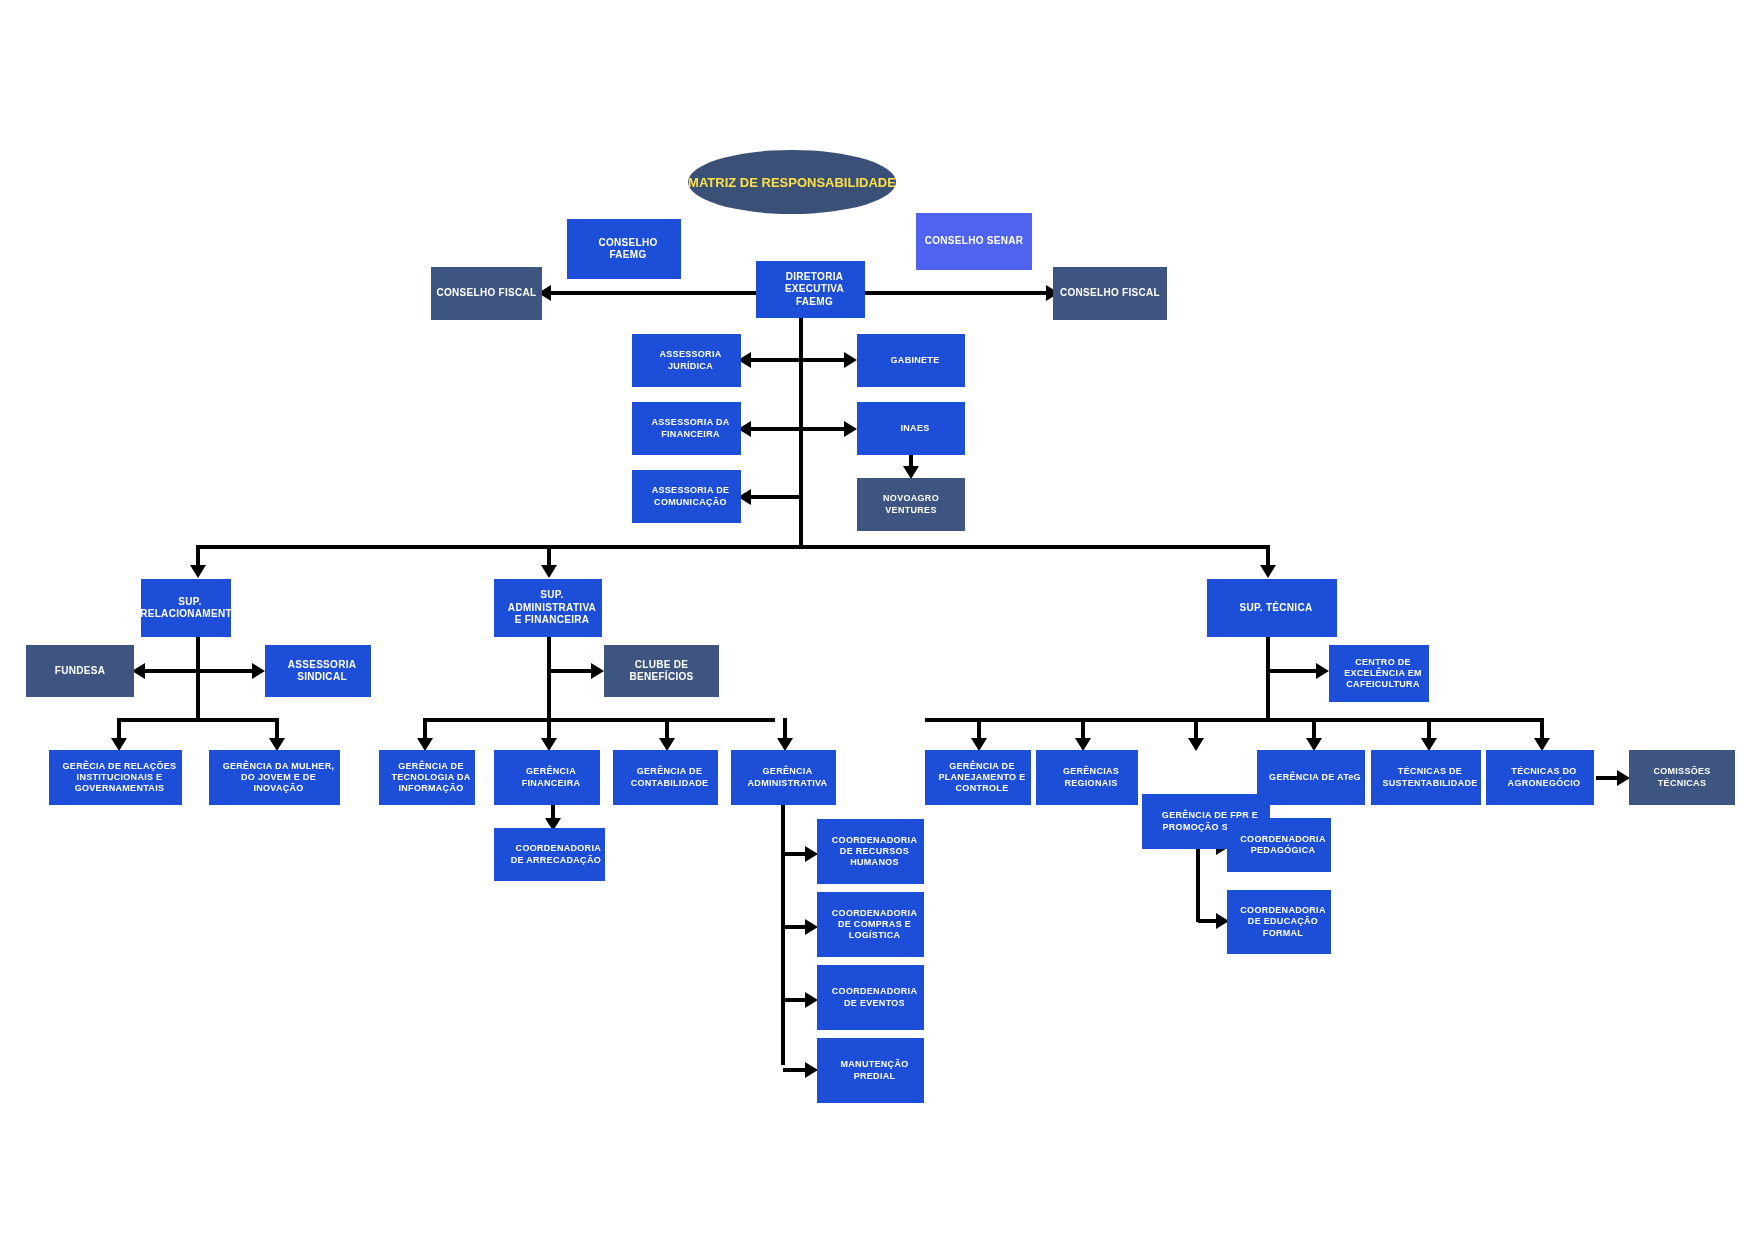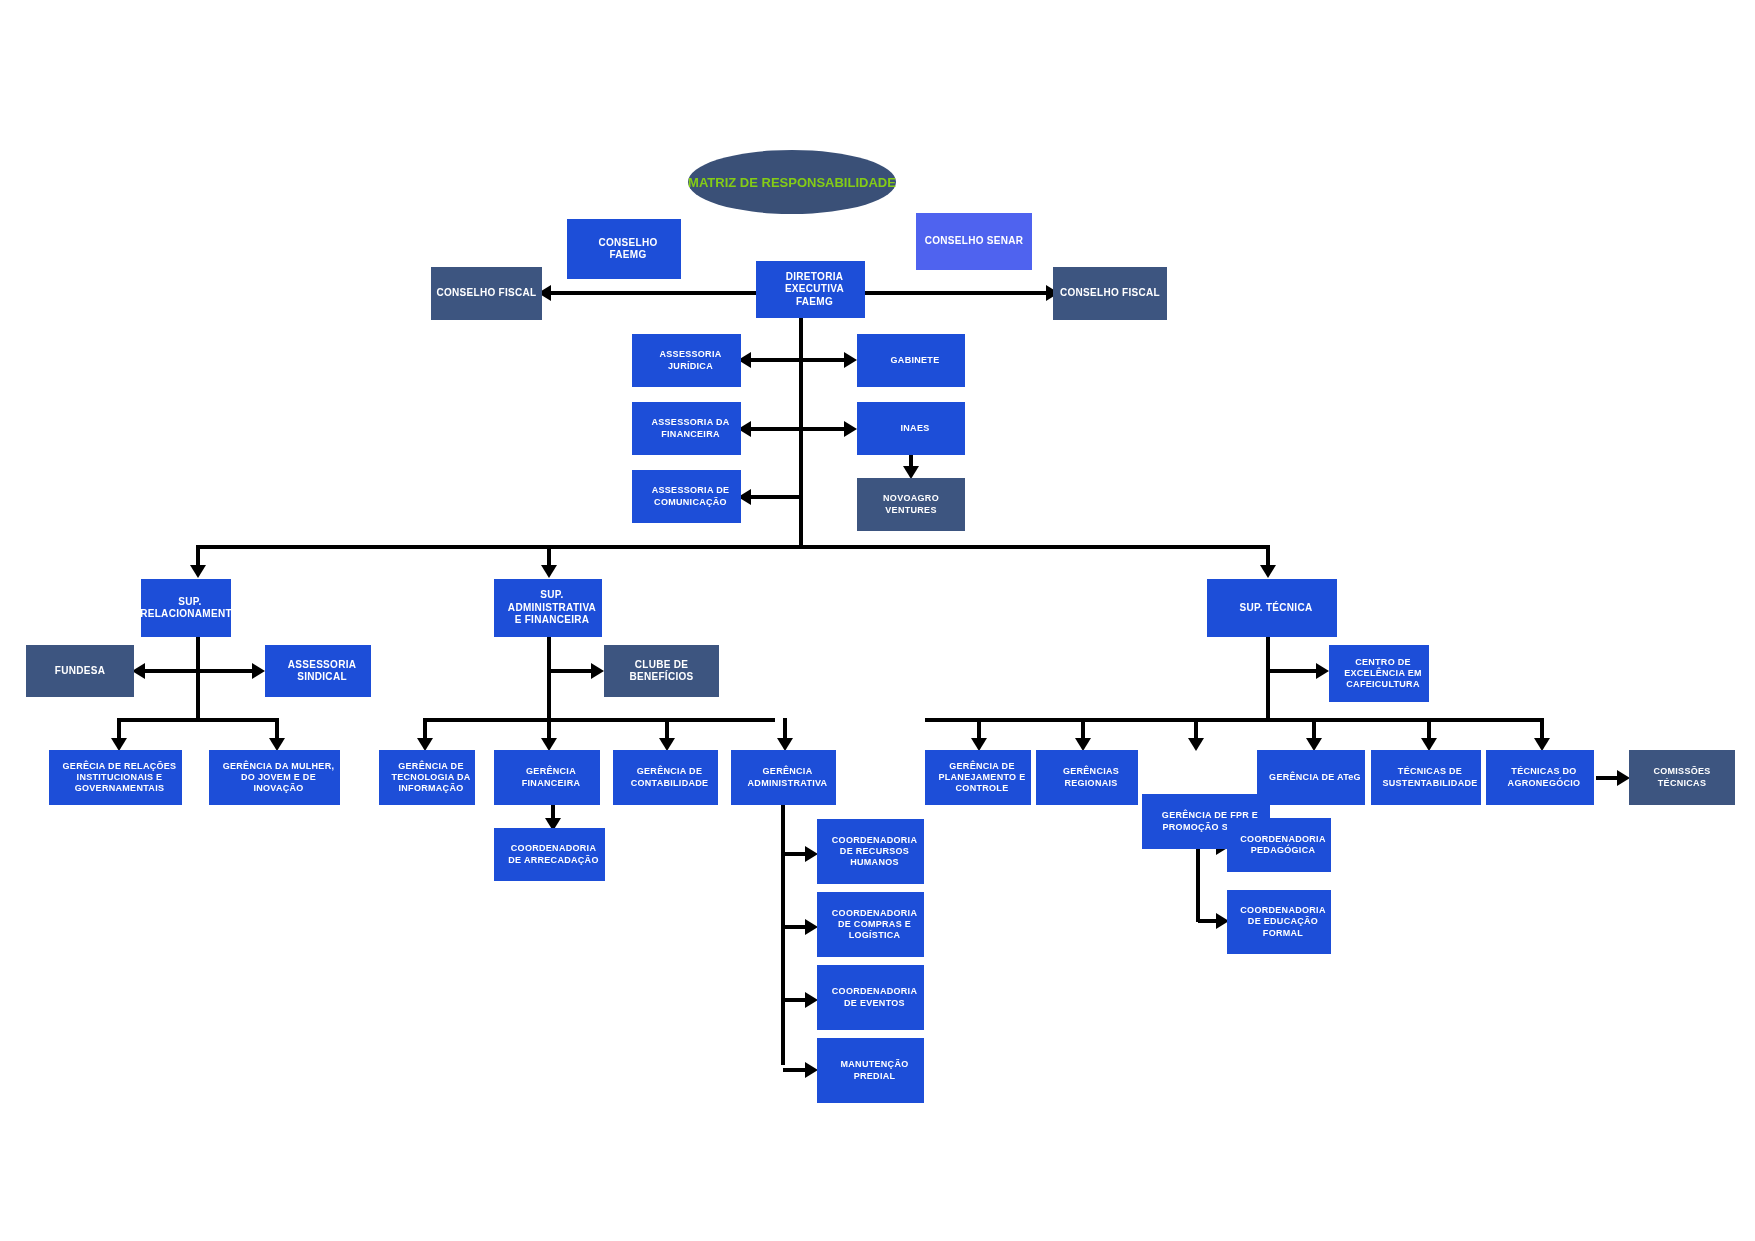--- a/index.html
+++ b/index.html
@@ -31,21 +31,21 @@
     padding: 2px 4px;
     z-index: 3;
   }
   .green  { background: #1d4ed8; padding-left: 12px; }
   .navy   { background: #3d5580; }
   .blue   { background: #4f63ef; }
   .ellipse {
     position: absolute;
     border-radius: 50%;
     background: #3a5077;
-    color: #84cc16;
+    color: #fde047;
     display: flex;
     align-items: center;
     justify-content: center;
     text-align: center;
     font-weight: bold;
     z-index: 3;
   }
   .ln {
     position: absolute;
     background: #000000;
@@ -167,21 +167,21 @@
   <div class="ln v" style="left:783px; top:718px; height:25px;"></div>
   <div class="arrow ar-down" style="left:777px; top:738px;"></div>
 
   <div class="node green" style="left:379px; top:750px; width:96px; height:55px; font-size:9px;">GERÊNCIA DE TECNOLOGIA DA INFORMAÇÃO</div>
   <div class="node green" style="left:494px; top:750px; width:106px; height:55px; font-size:9px;">GERÊNCIA FINANCEIRA</div>
   <div class="node green" style="left:613px; top:750px; width:105px; height:55px; font-size:9px;">GERÊNCIA DE CONTABILIDADE</div>
   <div class="node green" style="left:731px; top:750px; width:105px; height:55px; font-size:9px;">GERÊNCIA ADMINISTRATIVA</div>
 
   <div class="ln v" style="left:551px; top:805px; height:18px;"></div>
   <div class="arrow ar-down" style="left:545px; top:818px;"></div>
-  <div class="node green" style="left:494px; top:828px; width:111px; height:53px; font-size:9px;">COORDENADORIA DE ARRECADAÇÃO</div>
+  <div class="node green" style="left:494px; top:828px; width:111px; height:53px; font-size:9px;text-align:right;">COORDENADORIA DE ARRECADAÇÃO</div>
 
   <div class="ln v" style="left:781px; top:805px; height:260px;"></div>
 
   <div class="ln h" style="left:783px; top:852px; width:27px;"></div>
   <div class="arrow ar-right" style="left:805px; top:846px;"></div>
   <div class="node green" style="left:817px; top:819px; width:107px; height:65px; font-size:9px;">COORDENADORIA DE RECURSOS HUMANOS</div>
 
   <div class="ln h" style="left:783px; top:925px; width:27px;"></div>
   <div class="arrow ar-right" style="left:805px; top:919px;"></div>
   <div class="node green" style="left:817px; top:892px; width:107px; height:65px; font-size:9px;">COORDENADORIA DE COMPRAS E LOGÍSTICA</div>

